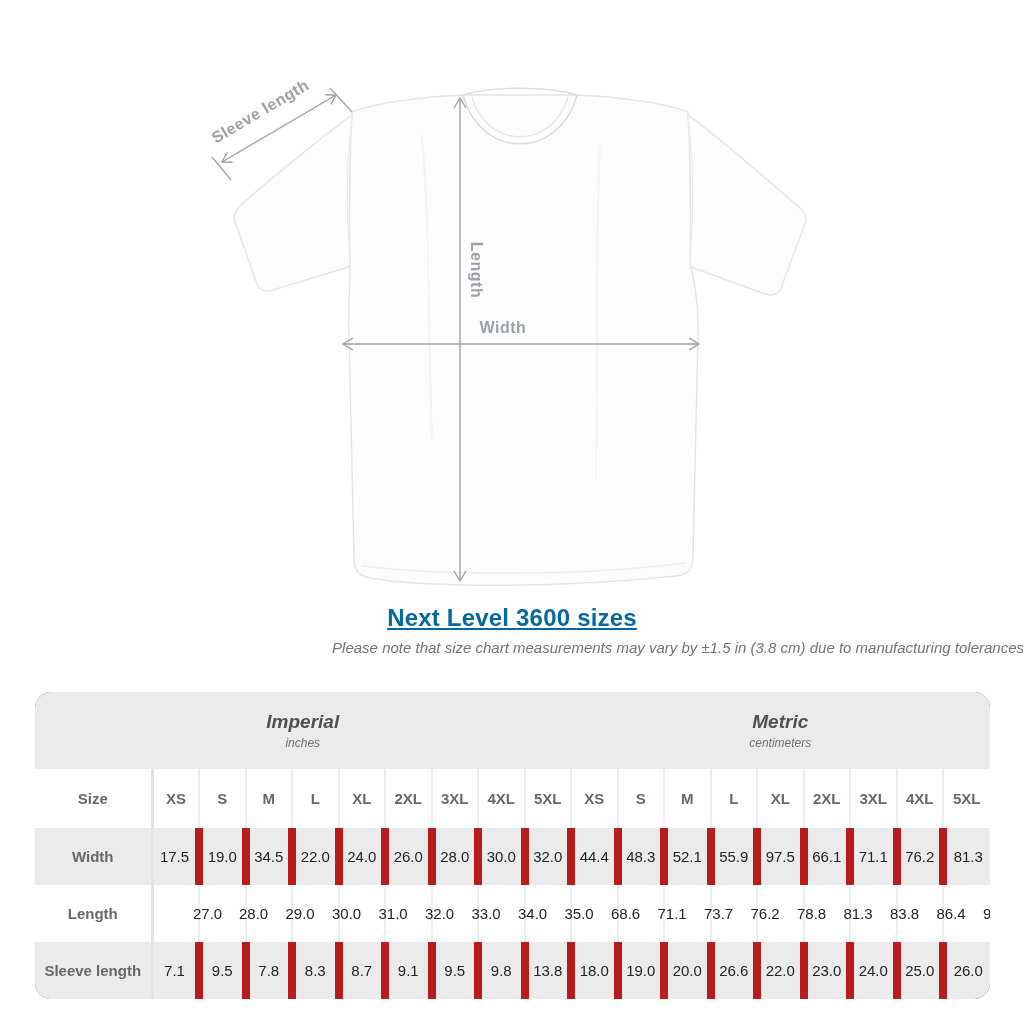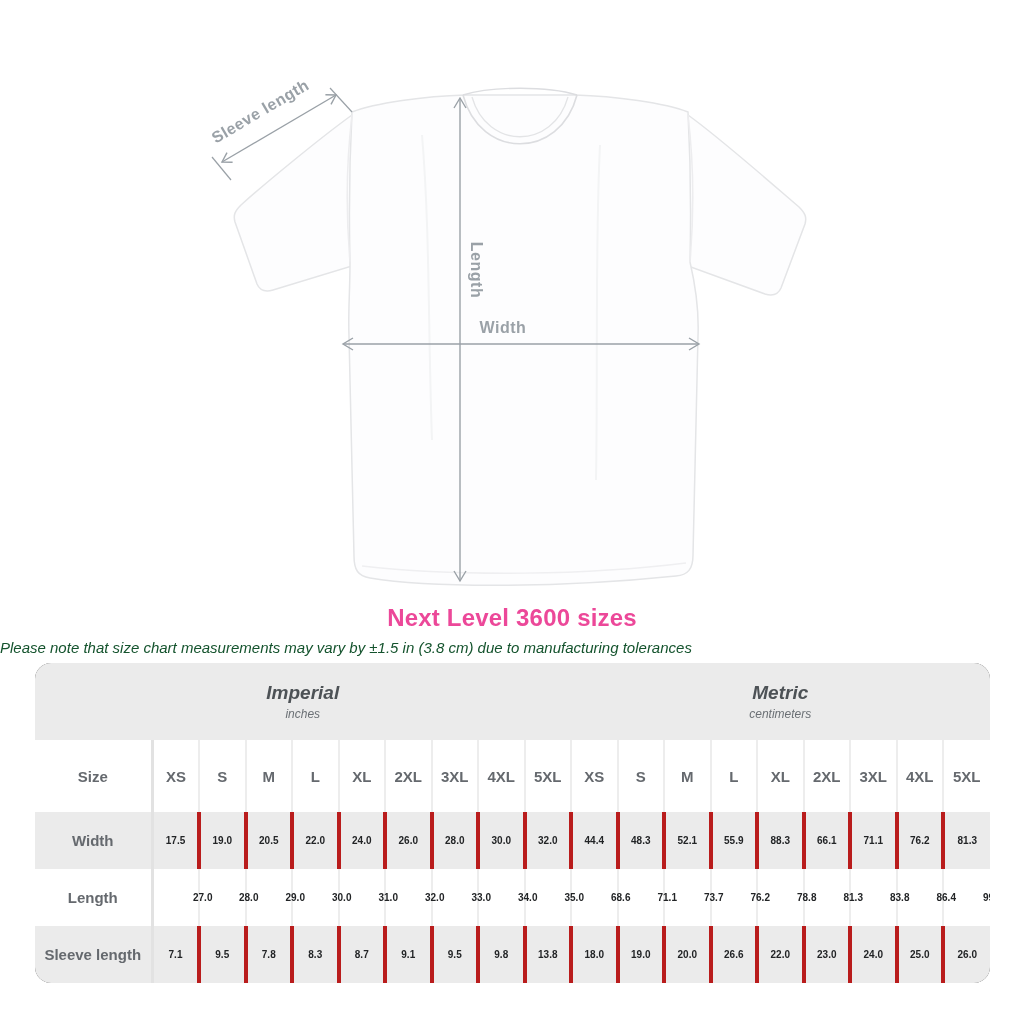--- a/index.html
+++ b/index.html
@@ -3,45 +3,45 @@
 <meta charset="utf-8">
 <style>
   html,body{margin:0;padding:0;background:#ffffff;}
   body{width:1024px;height:1024px;overflow:hidden;font-family:"Liberation Sans",sans-serif;}
 
   
   .diagram-wrap{width:1024px;height:600px;}
   svg text{font-family:"Liberation Sans",sans-serif;font-weight:bold;fill:#9aa1a7;}
 
   
-  .page-title{margin-top:4px;text-align:center;font-size:24px;font-weight:bold;color:#ec4899;letter-spacing:.2px;}
-  .page-subtitle{margin-top:7px;text-align:left;font-style:italic;font-size:15px;color:#14532d;}
-
-  
-  .chart-card{width:955px;margin:7px auto 0;border-radius:16px;overflow:hidden;background:#404040;}
+  .page-title{margin-top:4px;text-align:center;font-size:24px;font-weight:bold;color:#0369a1;letter-spacing:.2px;text-decoration:underline;}
+  .page-subtitle{margin-top:7px;text-align:right;font-style:italic;font-size:15px;color:#737373;}
+
+  
+  .chart-card{width:955px;margin:36px auto 0;border-radius:16px;overflow:hidden;background:#404040;}
   table.size-chart{width:100%;border-collapse:collapse;table-layout:fixed;}
   table.size-chart th,table.size-chart td{padding:0;text-align:center;vertical-align:middle;}
 
   tr.band{background:#ebebeb;height:77px;}
   tr.band .group-label{font-weight:bold;font-style:italic;font-size:19px;color:#4d5256;}
   tr.band .group-unit{font-style:italic;font-weight:normal;font-size:12px;color:#6b7075;margin-top:3px;}
 
-  tr.size-row{background:#ffffff;height:72px;}
+  tr.size-row{background:#ffffff;height:59px;}
   tr.size-row th{font-size:15px;font-weight:bold;color:#65696e;}
 
   tr.m-row{height:57px;}
   tr.m-row th{font-size:15px;font-weight:bold;color:#65696e;}
-  tr.m-row td{font-size:10px;font-weight:bold;color:#222426;}
+  tr.m-row td{font-size:15px;font-weight:normal;color:#222426;}
   tr.gray{background:#ebebeb;}
   tr.white{background:#ffffff;}
 
   
   tr.size-row th:not(:first-child){border-left:2px solid #ededed;}
   tr.white td{border-left:2px solid #ededed;padding-left:39px;}
-  tr.gray td{border-left:4px solid #b91c1c;}
+  tr.gray td{border-left:8px solid #b91c1c;}
   tr.size-row th:nth-child(2),
   tr.m-row td:nth-child(2){border-left:3px solid #e2e2e2;}
 </style>
 </head>
 <body>
 
 <div class="diagram-wrap">
   <svg width="1024" height="600" viewBox="0 0 1024 600">
 
     <path d="M352,115 C320,138 262,186 241,205 C235,211 233,215 235,222 L257,284 C260,291 266,292 273,290 L352,266 Z" fill="#fdfdfe" stroke="#e4e5e7" stroke-width="1.5"></path>
@@ -127,32 +127,32 @@
           <th>3XL</th>
           <th>4XL</th>
           <th>5XL</th>
         </tr>
     </thead>
     <tbody id="chart-body">
         <tr class="m-row gray">
           <th>Width</th>
           <td>17.5</td>
           <td>19.0</td>
-          <td>20.5</td>
+          <td>34.5</td>
           <td>22.0</td>
           <td>24.0</td>
           <td>26.0</td>
           <td>28.0</td>
           <td>30.0</td>
           <td>32.0</td>
           <td>44.4</td>
           <td>48.3</td>
           <td>52.1</td>
           <td>55.9</td>
-          <td>88.3</td>
+          <td>97.5</td>
           <td>66.1</td>
           <td>71.1</td>
           <td>76.2</td>
           <td>81.3</td>
         </tr>
         <tr class="m-row white">
           <th>Length</th>
           <td>27.0</td>
           <td>28.0</td>
           <td>29.0</td>

